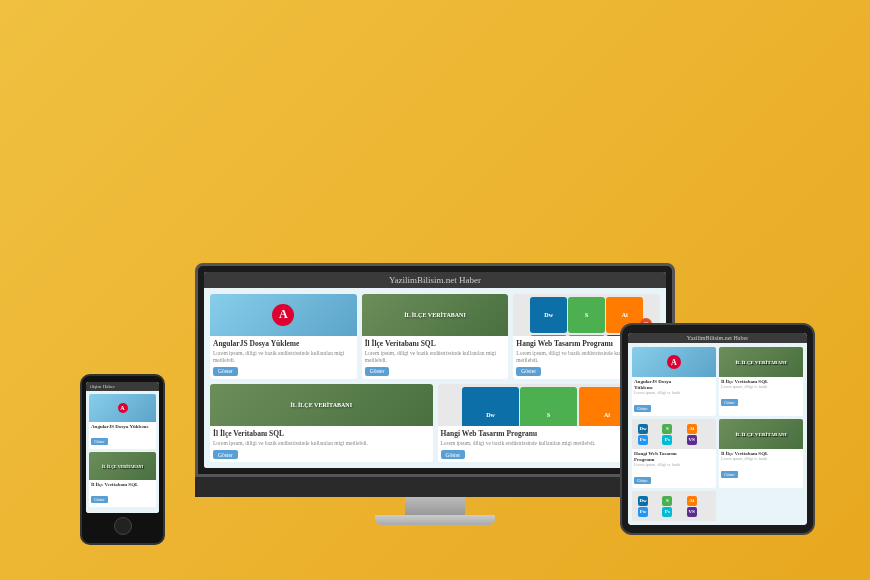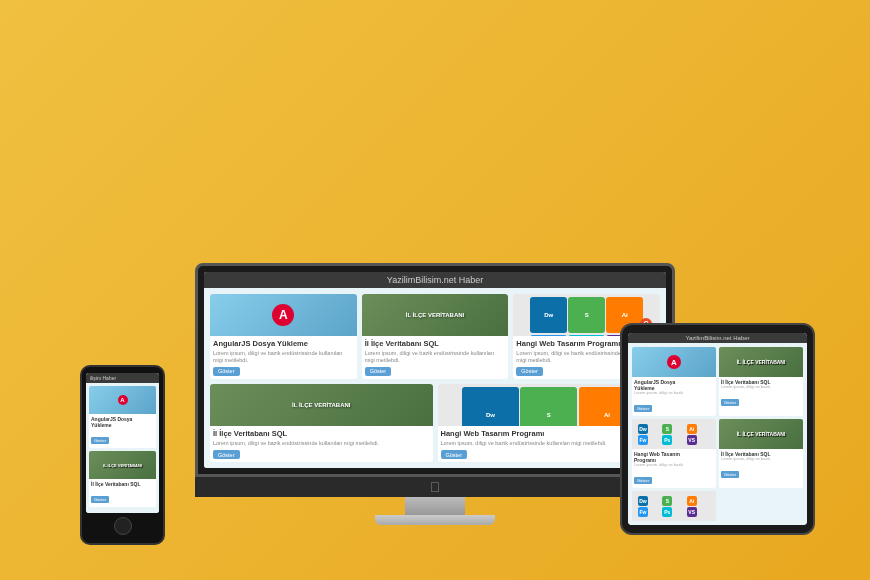--- a/index.html
+++ b/index.html
@@ -14,20 +14,21 @@
       overflow: hidden;
     }
 
     .scene {
       position: relative;
       width: 820px;
       height: 550px;
       display: flex;
       align-items: flex-end;
       justify-content: center;
+      font-family: Liberation Serif, serif;
     }
 
     
     .monitor {
       position: absolute;
       left: 50%;
       transform: translateX(-50%);
       bottom: 40px;
       width: 480px;
     }

